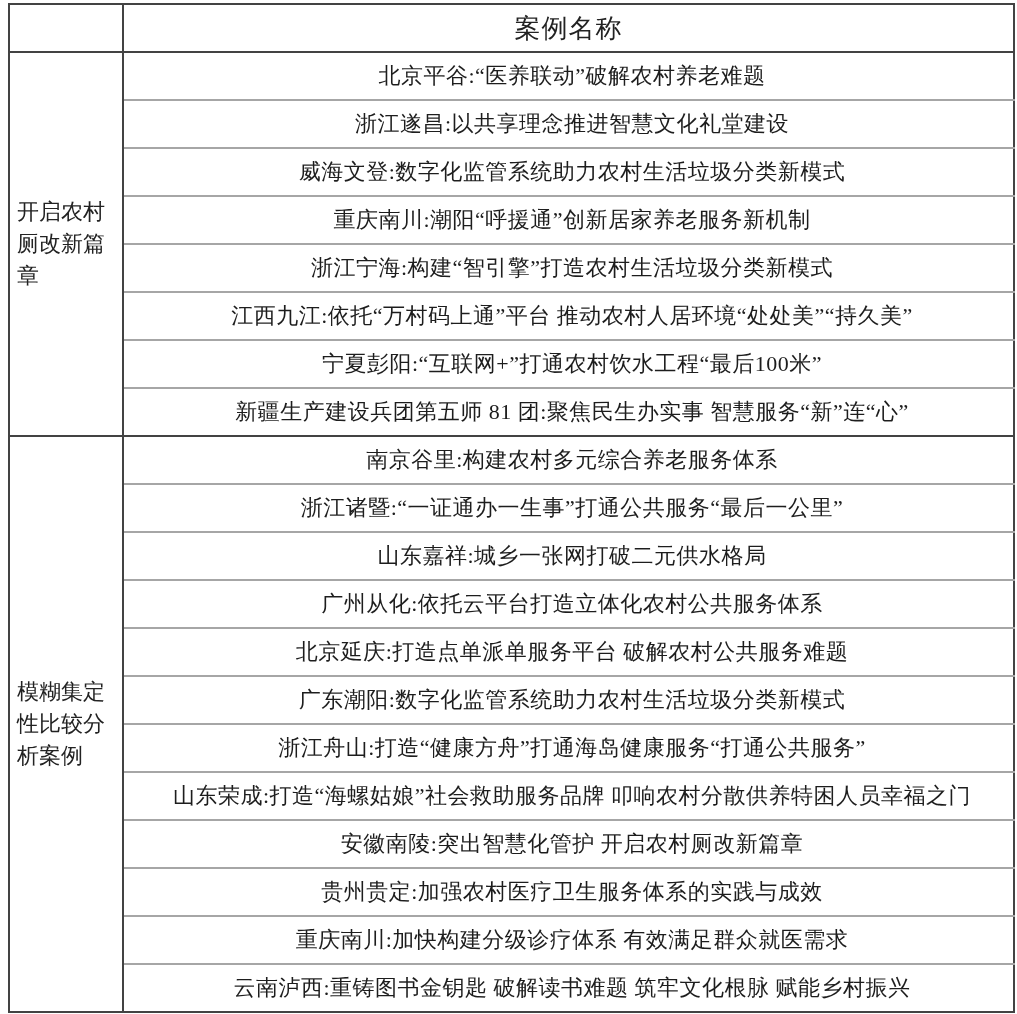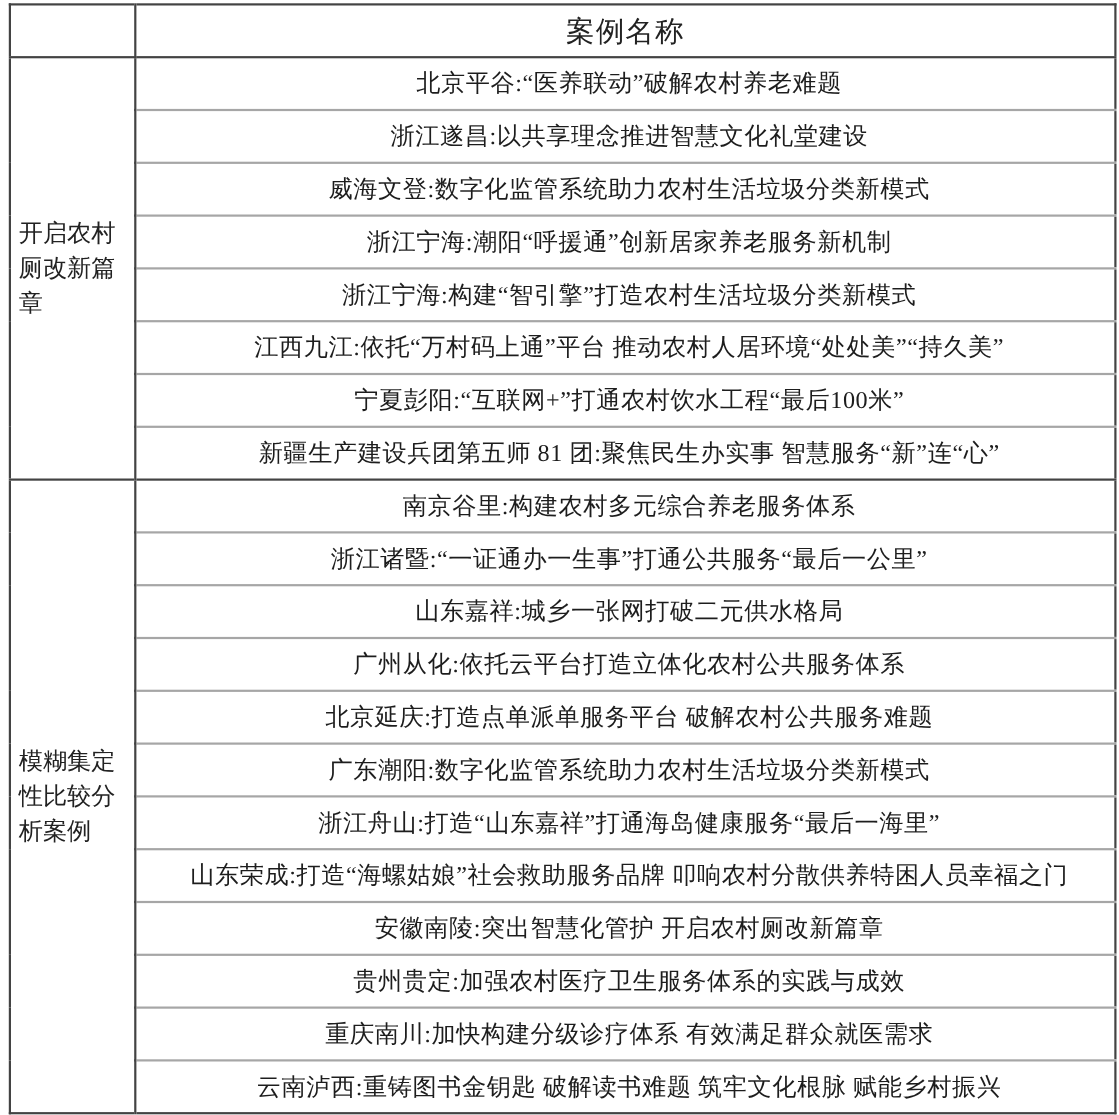--- a/index.html
+++ b/index.html
@@ -92,21 +92,21 @@
           <td class="cat-cell" rowspan="8">开启农村厕改新篇章</td>
           <td class="case-cell">北京平谷:“医养联动”破解农村养老难题</td>
         </tr>
         <tr class="body-row">
           <td class="case-cell">浙江遂昌:以共享理念推进智慧文化礼堂建设</td>
         </tr>
         <tr class="body-row">
           <td class="case-cell">威海文登:数字化监管系统助力农村生活垃圾分类新模式</td>
         </tr>
         <tr class="body-row">
-          <td class="case-cell">浙江宁海:潮阳“呼援通”创新居家养老服务新机制</td>
+          <td class="case-cell">重庆南川:潮阳“呼援通”创新居家养老服务新机制</td>
         </tr>
         <tr class="body-row">
           <td class="case-cell">浙江宁海:构建“智引擎”打造农村生活垃圾分类新模式</td>
         </tr>
         <tr class="body-row">
           <td class="case-cell">江西九江:依托“万村码上通”平台 推动农村人居环境“处处美”“持久美”</td>
         </tr>
         <tr class="body-row">
           <td class="case-cell">宁夏彭阳:“互联网+”打通农村饮水工程“最后100米”</td>
         </tr>
@@ -126,21 +126,21 @@
         <tr class="body-row">
           <td class="case-cell">广州从化:依托云平台打造立体化农村公共服务体系</td>
         </tr>
         <tr class="body-row">
           <td class="case-cell">北京延庆:打造点单派单服务平台 破解农村公共服务难题</td>
         </tr>
         <tr class="body-row">
           <td class="case-cell">广东潮阳:数字化监管系统助力农村生活垃圾分类新模式</td>
         </tr>
         <tr class="body-row">
-          <td class="case-cell">浙江舟山:打造“山东嘉祥”打通海岛健康服务“最后一海里”</td>
+          <td class="case-cell">浙江舟山:打造“健康方舟”打通海岛健康服务“打通公共服务”</td>
         </tr>
         <tr class="body-row">
           <td class="case-cell">山东荣成:打造“海螺姑娘”社会救助服务品牌 叩响农村分散供养特困人员幸福之门</td>
         </tr>
         <tr class="body-row">
           <td class="case-cell">安徽南陵:突出智慧化管护 开启农村厕改新篇章</td>
         </tr>
         <tr class="body-row">
           <td class="case-cell">贵州贵定:加强农村医疗卫生服务体系的实践与成效</td>
         </tr>

